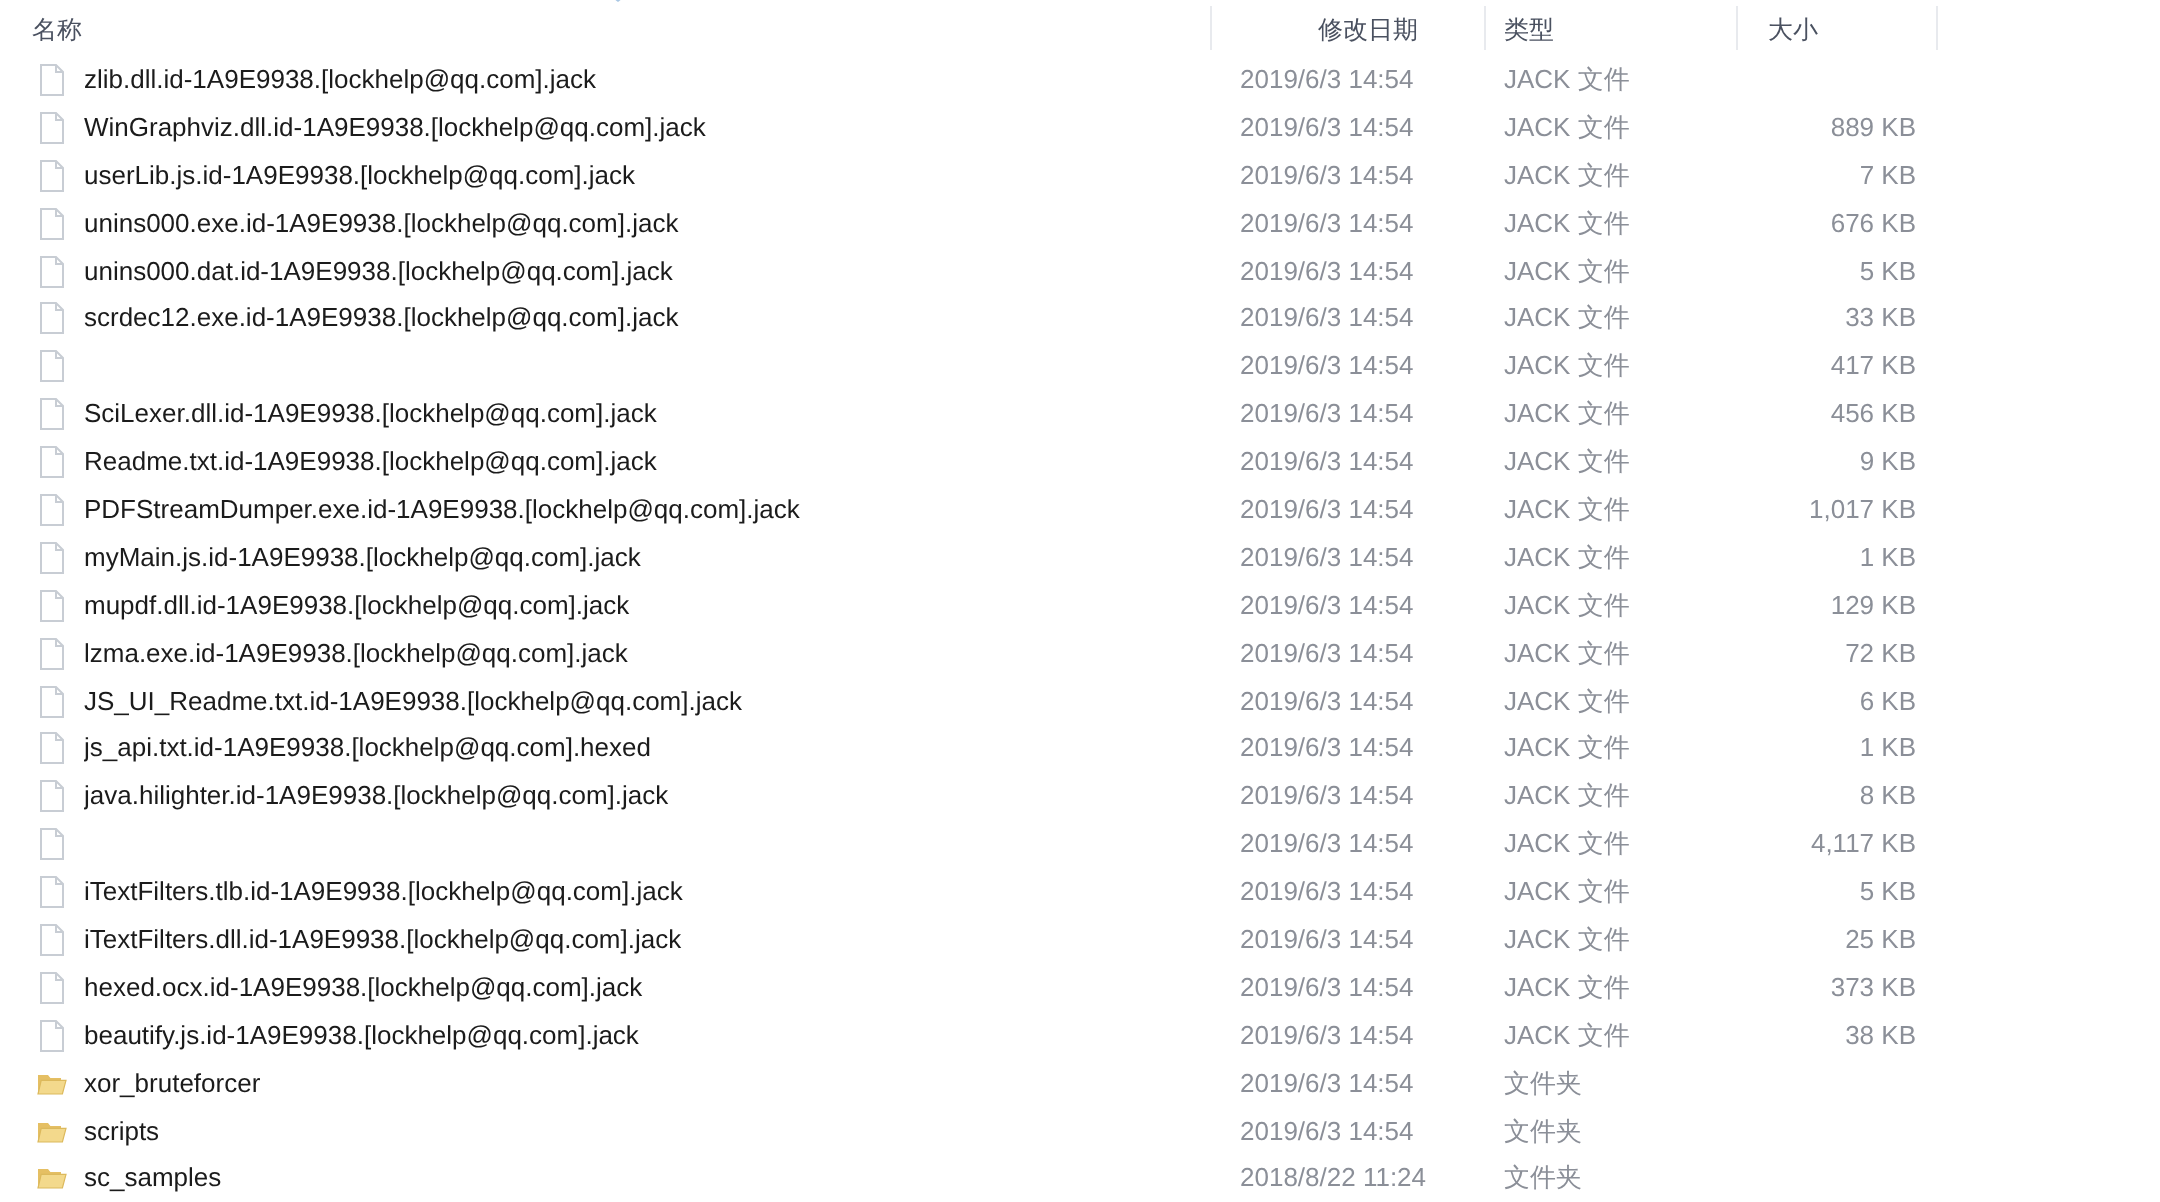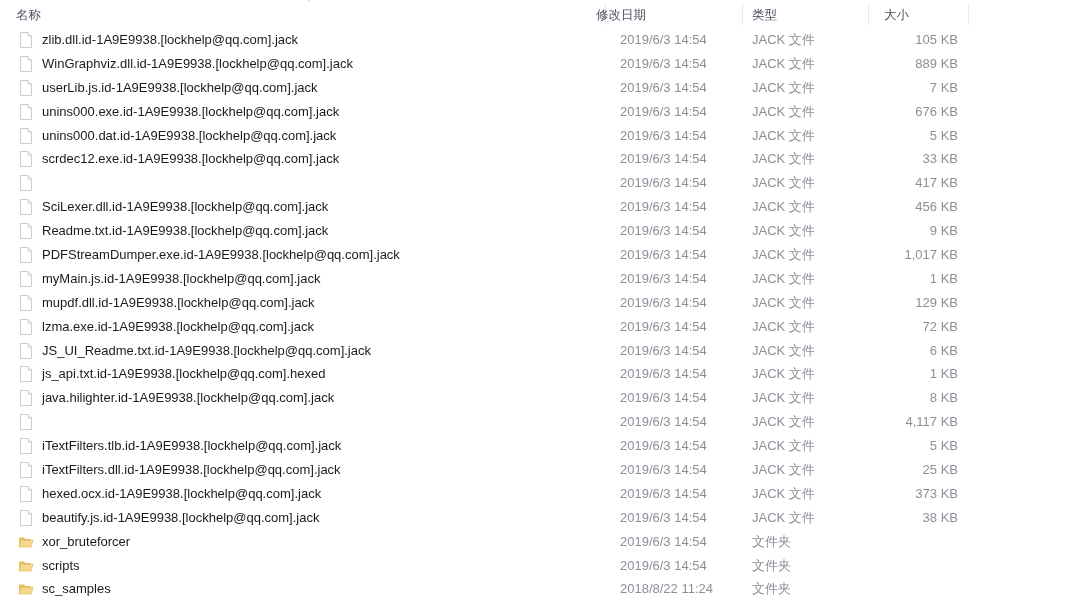--- a/index.html
+++ b/index.html
@@ -34,21 +34,21 @@
     position: absolute;
     top: 0;
     height: 28px;
     line-height: 30px;
     font-size: 12.5px;
     color: #4a5160;
     white-space: nowrap;
     overflow: hidden;
   }
   .col-head.name  { left: 16px;  width: 560px; }
-  .col-head.date  { left: 596px; width: 120px; }
+  .col-head.date  { left: 624px; width: 120px; text-align: center; }
   .col-head.type  { left: 752px; width: 110px; }
   .col-head.size  { left: 884px; width: 80px; }
 
   
   .col-divider {
     position: absolute;
     top: 3px;
     width: 1px;
     height: 22px;
     background: #e8eaee;
@@ -167,21 +167,20 @@
         <div class="row">
           <span class="icon">
             <svg width="16" height="16" viewBox="0 0 16 16">
               <path d="M2.5 0.5 H10 L13.5 4 V15.5 H2.5 Z" fill="#ffffff" stroke="#c8cdd4" stroke-width="1"></path>
               <path d="M10 0.5 V4 H13.5" fill="none" stroke="#c8cdd4" stroke-width="1"></path>
             </svg>
           </span>
           <span class="cell name">zlib.dll.id-1A9E9938.[lockhelp@qq.com].jack</span>
           <span class="cell date">2019/6/3 14:54</span>
           <span class="cell type">JACK 文件</span>
-          <span class="cell size">105 KB</span>
         </div>
         <div class="row">
           <span class="icon">
             <svg width="16" height="16" viewBox="0 0 16 16">
               <path d="M2.5 0.5 H10 L13.5 4 V15.5 H2.5 Z" fill="#ffffff" stroke="#c8cdd4" stroke-width="1"></path>
               <path d="M10 0.5 V4 H13.5" fill="none" stroke="#c8cdd4" stroke-width="1"></path>
             </svg>
           </span>
           <span class="cell name">WinGraphviz.dll.id-1A9E9938.[lockhelp@qq.com].jack</span>
           <span class="cell date">2019/6/3 14:54</span>

